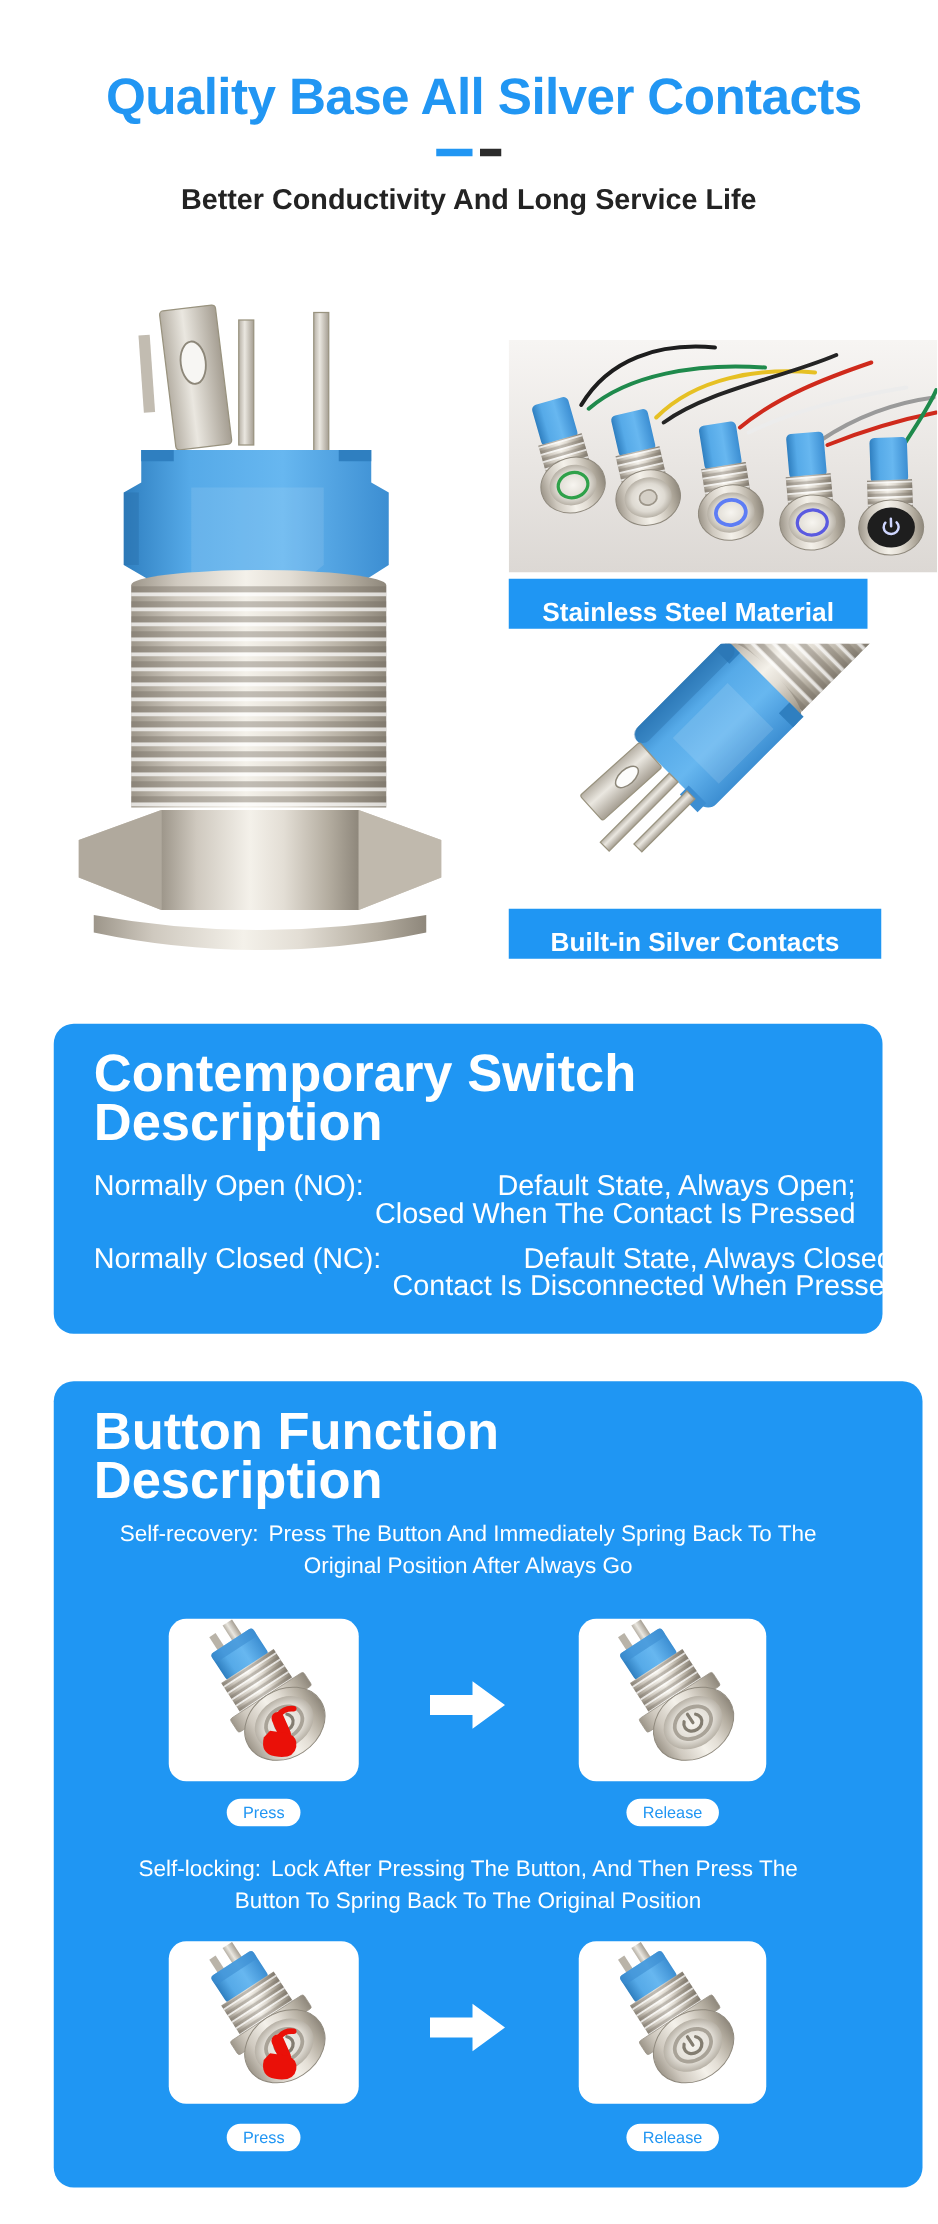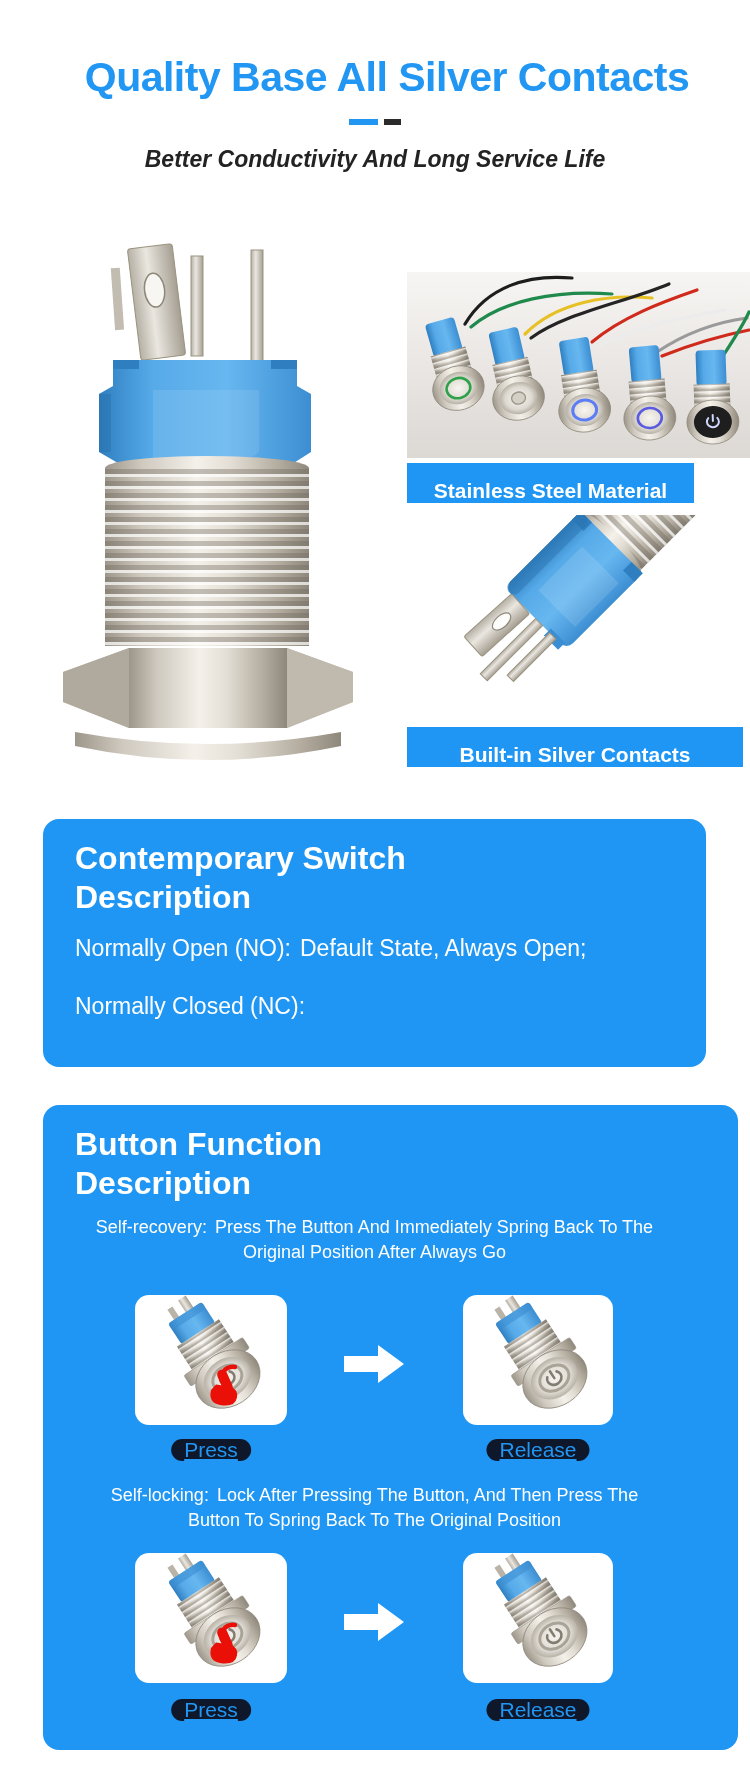--- a/index.html
+++ b/index.html
@@ -5,57 +5,57 @@
   html,body{margin:0;padding:0;background:#ffffff;}
   .page{position:relative;width:750px;height:1779px;background:#fff;overflow:hidden;
         font-family:"Liberation Sans",sans-serif;}
   
   .title{position:absolute;top:42px;left:0;width:750px;text-align:center;margin:12px;
          font-size:41px;font-weight:bold;letter-spacing:-0.5px;color:var(--title-blue,#2196f3);white-space:nowrap;}
   .divider{position:absolute;top:119px;left:0;width:750px;display:flex;justify-content:center;align-items:center;gap:6px;}
   .d-blue{width:29px;height:6px;background:var(--title-blue,#2196f3);}
   .d-dark{width:17px;height:6px;background:#2b2b2b;}
   .subtitle{position:absolute;top:146px;left:0;width:750px;text-align:center;margin:0;
-            font-size:23px;font-weight:bold;color:var(--dark-text,#232323);white-space:nowrap;font-style:italic;}
+            font-size:23px;font-weight:bold;color:var(--dark-text,#232323);white-space:nowrap;}
   
   .photo{position:absolute;}
   .photo svg{display:block;}
   .p-main{left:35px;top:240px;width:330px;height:532px;}
   .p-wired{left:407px;top:272px;width:343px;height:186px;}
   .p-close{left:425px;top:515px;width:325px;height:208px;}
   .banner{position:absolute;height:40px;background:var(--accent,#1f96f3);color:#fff;
           display:flex;align-items:flex-end;justify-content:center;font-weight:bold;font-size:21px;white-space:nowrap;}
   .b1{left:407px;top:463px;width:287px;}
-  .b2{left:407px;top:727px;width:336px;}
+  .b2{left:407px;top:727px;width:298px;}
   
   .box{position:absolute;left:43px;width:663px;background:var(--accent,#1f96f3);border-radius:16px;color:#fff;}
   .box1{top:819px;height:248px;}
   .box2{top:1105px;height:645px;padding-left:32px;}
-  .box-title{position:absolute;left:32px;top:20px;margin:0;font-size:32px;line-height:39px;font-weight:bold;}
+  .box-title{position:absolute;left:32px;top:20px;margin:0;font-size:42px;line-height:39px;font-weight:bold;}
   .box-title span{display:block;}
   .entry{position:absolute;left:32px;display:flex;font-size:23px;line-height:22px;}
   .e1{top:118px;}
   .e2{top:176px;}
   .lbl{white-space:nowrap;margin-right:9px;}
   .val span{display:block;white-space:nowrap;text-align:right;}
   .func{position:absolute;left:0;width:663px;text-align:center;font-size:18px;line-height:25px;}
   .f1{top:110px;}
   .f2{top:378px;}
   .func .flbl{margin-right:8px;}
   .func .fl2{display:block;}
   .card{position:absolute;width:152px;height:130px;background:#fff;border-radius:14px;overflow:hidden;}
   .c1l{left:92px;top:190px;}
   .c1r{left:420px;top:190px;width:150px;}
   .c2l{left:92px;top:448px;}
   .c2r{left:420px;top:448px;width:150px;}
   .arrow{position:absolute;width:62px;height:42px;}
   .a1{left:301px;top:238px;}
   .a2{left:301px;top:496px;}
-  .pill{position:absolute;height:22px;background:#0f172a;border-radius:11px;color:var(--title-blue,#2196f3);
-        font-size:21px;line-height:22px;padding:0 13px;transform:translateX(-50%);white-space:nowrap;text-decoration:underline;}
+  .pill{position:absolute;height:22px;background:#ffffff;border-radius:11px;color:var(--title-blue,#2196f3);
+        font-size:13px;line-height:22px;padding:0 13px;transform:translateX(-50%);white-space:nowrap;}
   .pl1{left:168px;top:334px;}
   .pr1{left:495px;top:334px;}
   .pl2{left:168px;top:594px;}
   .pr2{left:495px;top:594px;}
 </style>
 </head>
 <body>
 
 <svg width="0" height="0" style="position:absolute" aria-hidden="true">
 <defs>
@@ -251,24 +251,29 @@
 
   <section class="box box1">
     <h3 class="box-title">
       <span>Contemporary Switch</span>
       <span>Description</span>
     </h3>
     <div class="entry e1">
       <span class="lbl">Normally Open (NO):</span>
       <span class="val">
         <span>Default State, Always Open;</span>
+        <span>Closed When The Contact Is Pressed</span>
       </span>
     </div>
     <div class="entry e2">
       <span class="lbl">Normally Closed (NC):</span>
+      <span class="val">
+        <span>Default State, Always Closed;</span>
+        <span>Contact Is Disconnected When Pressed</span>
+      </span>
     </div>
   </section>
 
   <section class="box box2">
     <h3 class="box-title">
       <span>Button Function</span>
       <span>Description</span>
     </h3>
 
     <div class="func f1">

